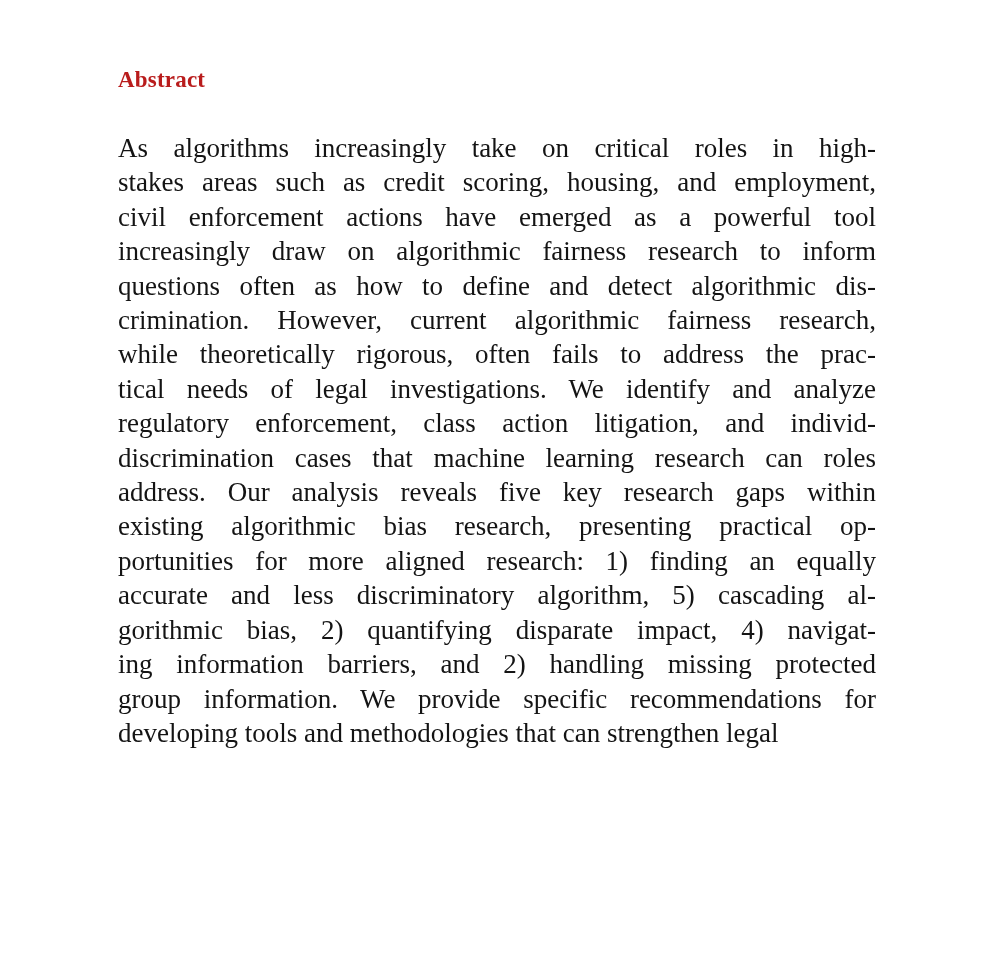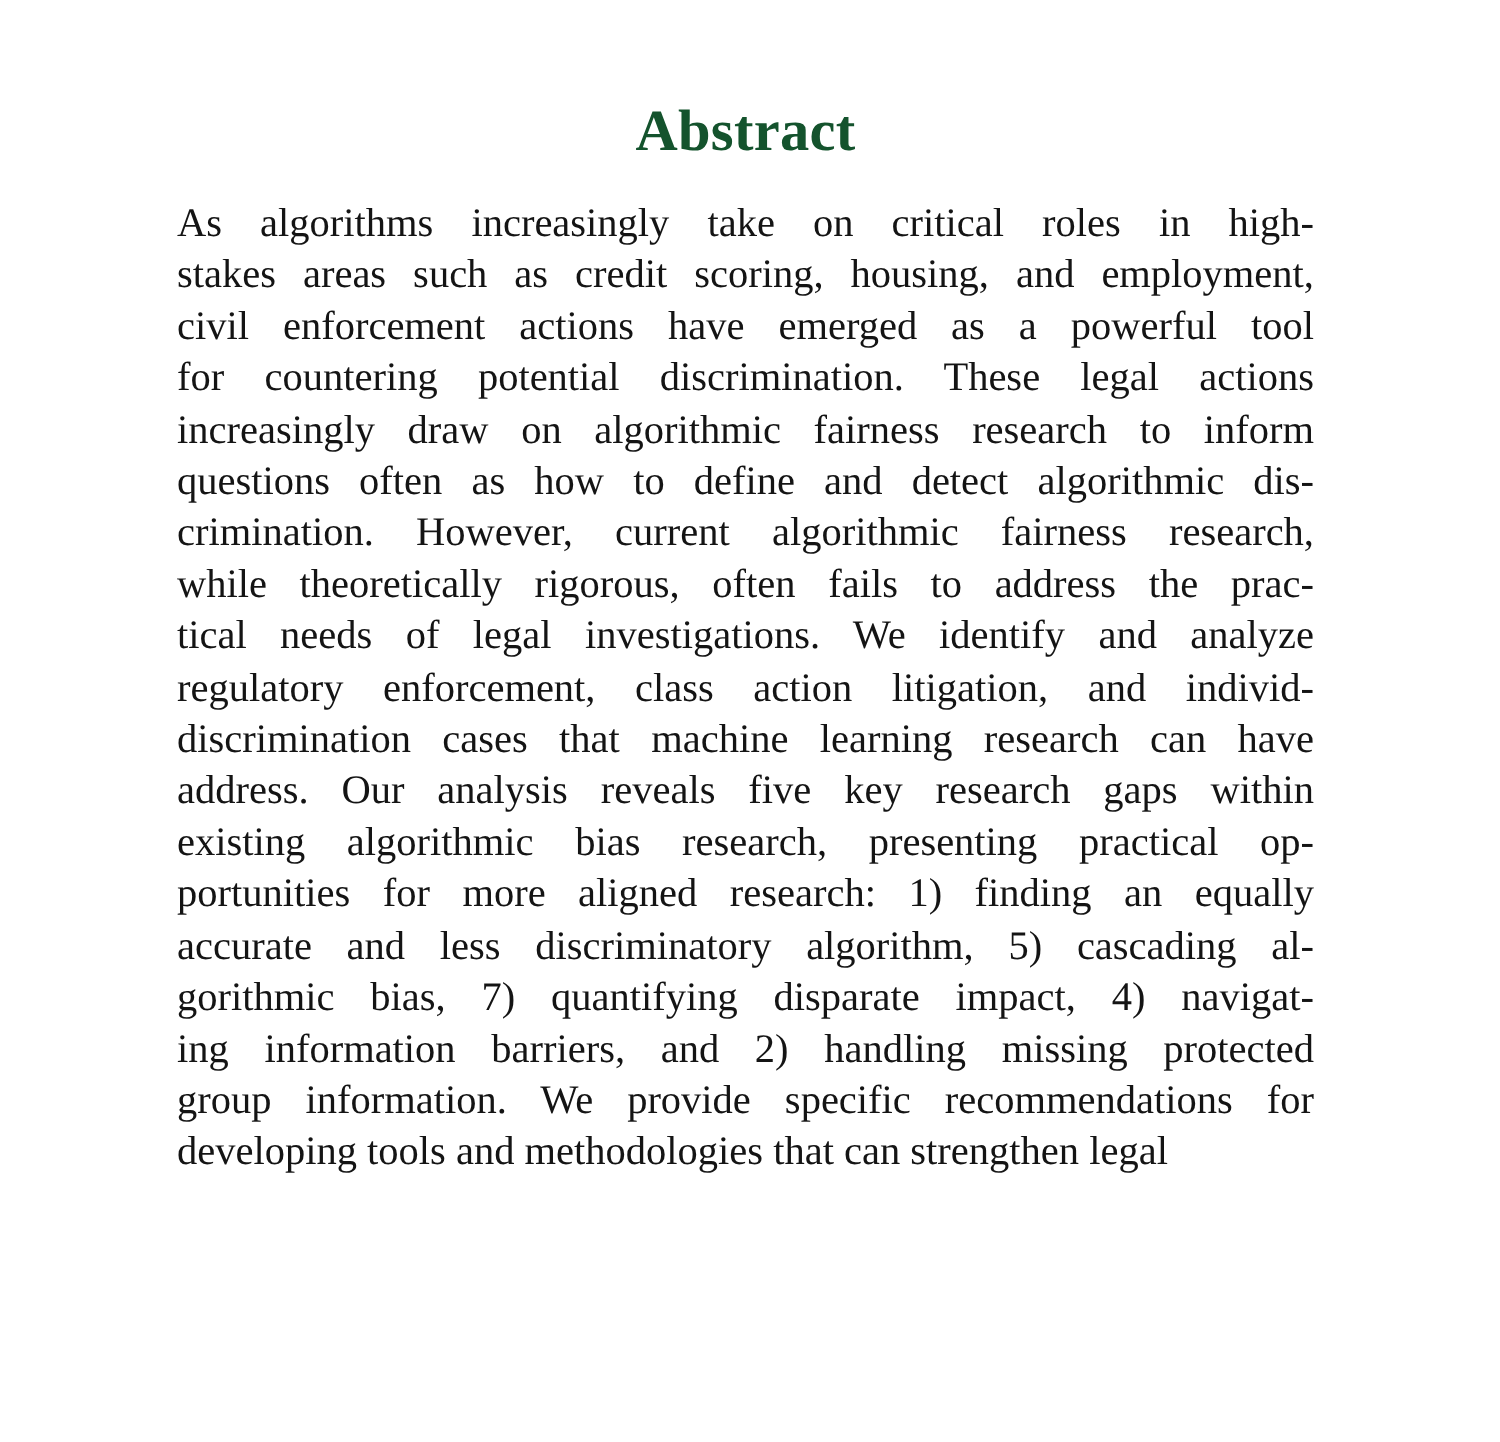--- a/index.html
+++ b/index.html
@@ -18,26 +18,26 @@
     background: #ffffff;
     font-family: "Liberation Serif", "DejaVu Serif", serif;
     color: #141414;
   }
 
   .abstract-title {
     position: absolute;
     top: 68px;
     left: 118px;
     width: 758px;
-    text-align: center;
-    font-size: 39px;
+    text-align: left;
+    font-size: 23px;
     font-weight: bold;
     line-height: 1;
     letter-spacing: 0.2px;
-    color: #14532d;
+    color: #b91c1c;
   }
 
   .abstract-body {
     position: absolute;
     top: 131px;
     left: 118px;
     width: 758px;
     font-size: 27px;
     line-height: 34.4px;
     color: #141414;
@@ -59,30 +59,29 @@
 </head>
 <body>
 
 <div class="sheet">
   <h1 class="abstract-title">Abstract</h1>
 
   <div class="abstract-body">
       <div class="abstract-line">As algorithms increasingly take on critical roles in high-</div>
       <div class="abstract-line">stakes areas such as credit scoring, housing, and employment,</div>
       <div class="abstract-line">civil enforcement actions have emerged as a powerful tool</div>
-      <div class="abstract-line">for countering potential discrimination. These legal actions</div>
       <div class="abstract-line">increasingly draw on algorithmic fairness research to inform</div>
       <div class="abstract-line">questions often as how to define and detect algorithmic dis-</div>
       <div class="abstract-line">crimination. However, current algorithmic fairness research,</div>
       <div class="abstract-line">while theoretically rigorous, often fails to address the prac-</div>
       <div class="abstract-line">tical needs of legal investigations. We identify and analyze</div>
       <div class="abstract-line">regulatory enforcement, class action litigation, and individ-</div>
-      <div class="abstract-line">discrimination cases that machine learning research can have</div>
+      <div class="abstract-line">discrimination cases that machine learning research can roles</div>
       <div class="abstract-line">address. Our analysis reveals five key research gaps within</div>
       <div class="abstract-line">existing algorithmic bias research, presenting practical op-</div>
       <div class="abstract-line">portunities for more aligned research: 1) finding an equally</div>
       <div class="abstract-line">accurate and less discriminatory algorithm, 5) cascading al-</div>
-      <div class="abstract-line">gorithmic bias, 7) quantifying disparate impact, 4) navigat-</div>
+      <div class="abstract-line">gorithmic bias, 2) quantifying disparate impact, 4) navigat-</div>
       <div class="abstract-line">ing information barriers, and 2) handling missing protected</div>
       <div class="abstract-line">group information. We provide specific recommendations for</div>
       <div class="abstract-line">developing tools and methodologies that can strengthen legal</div>
     </div>
 </div>
 
 </body></html>

